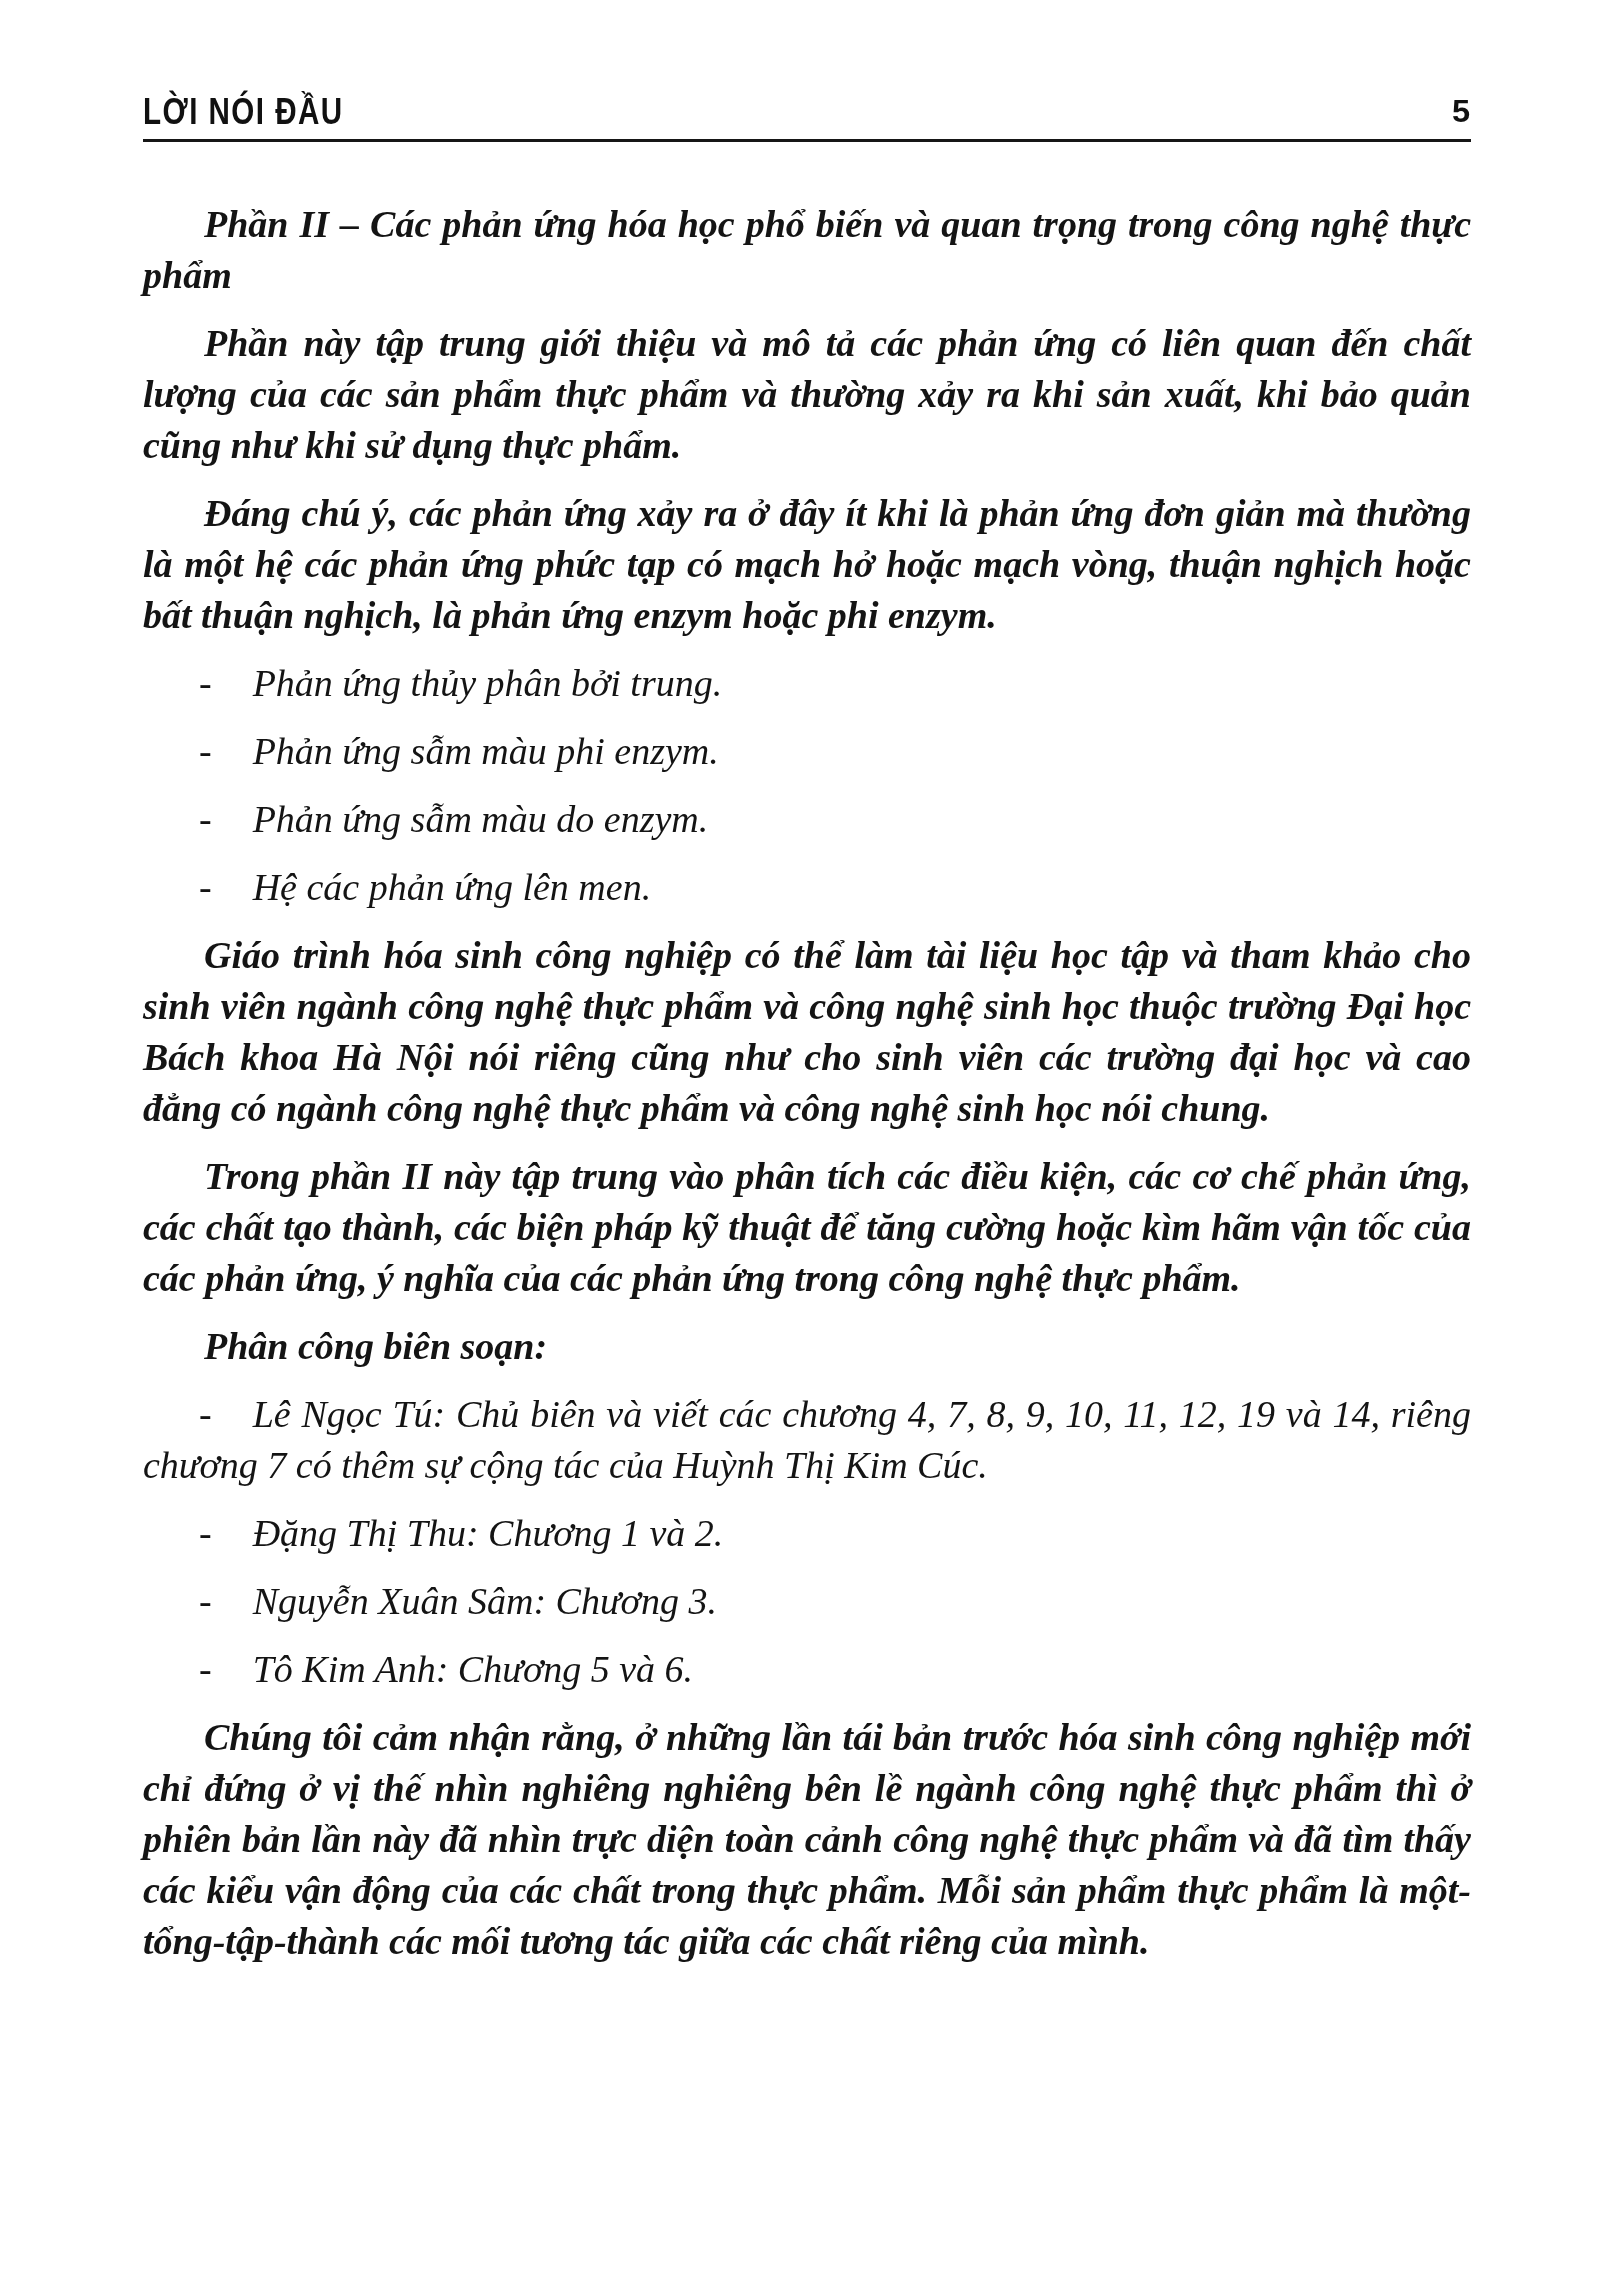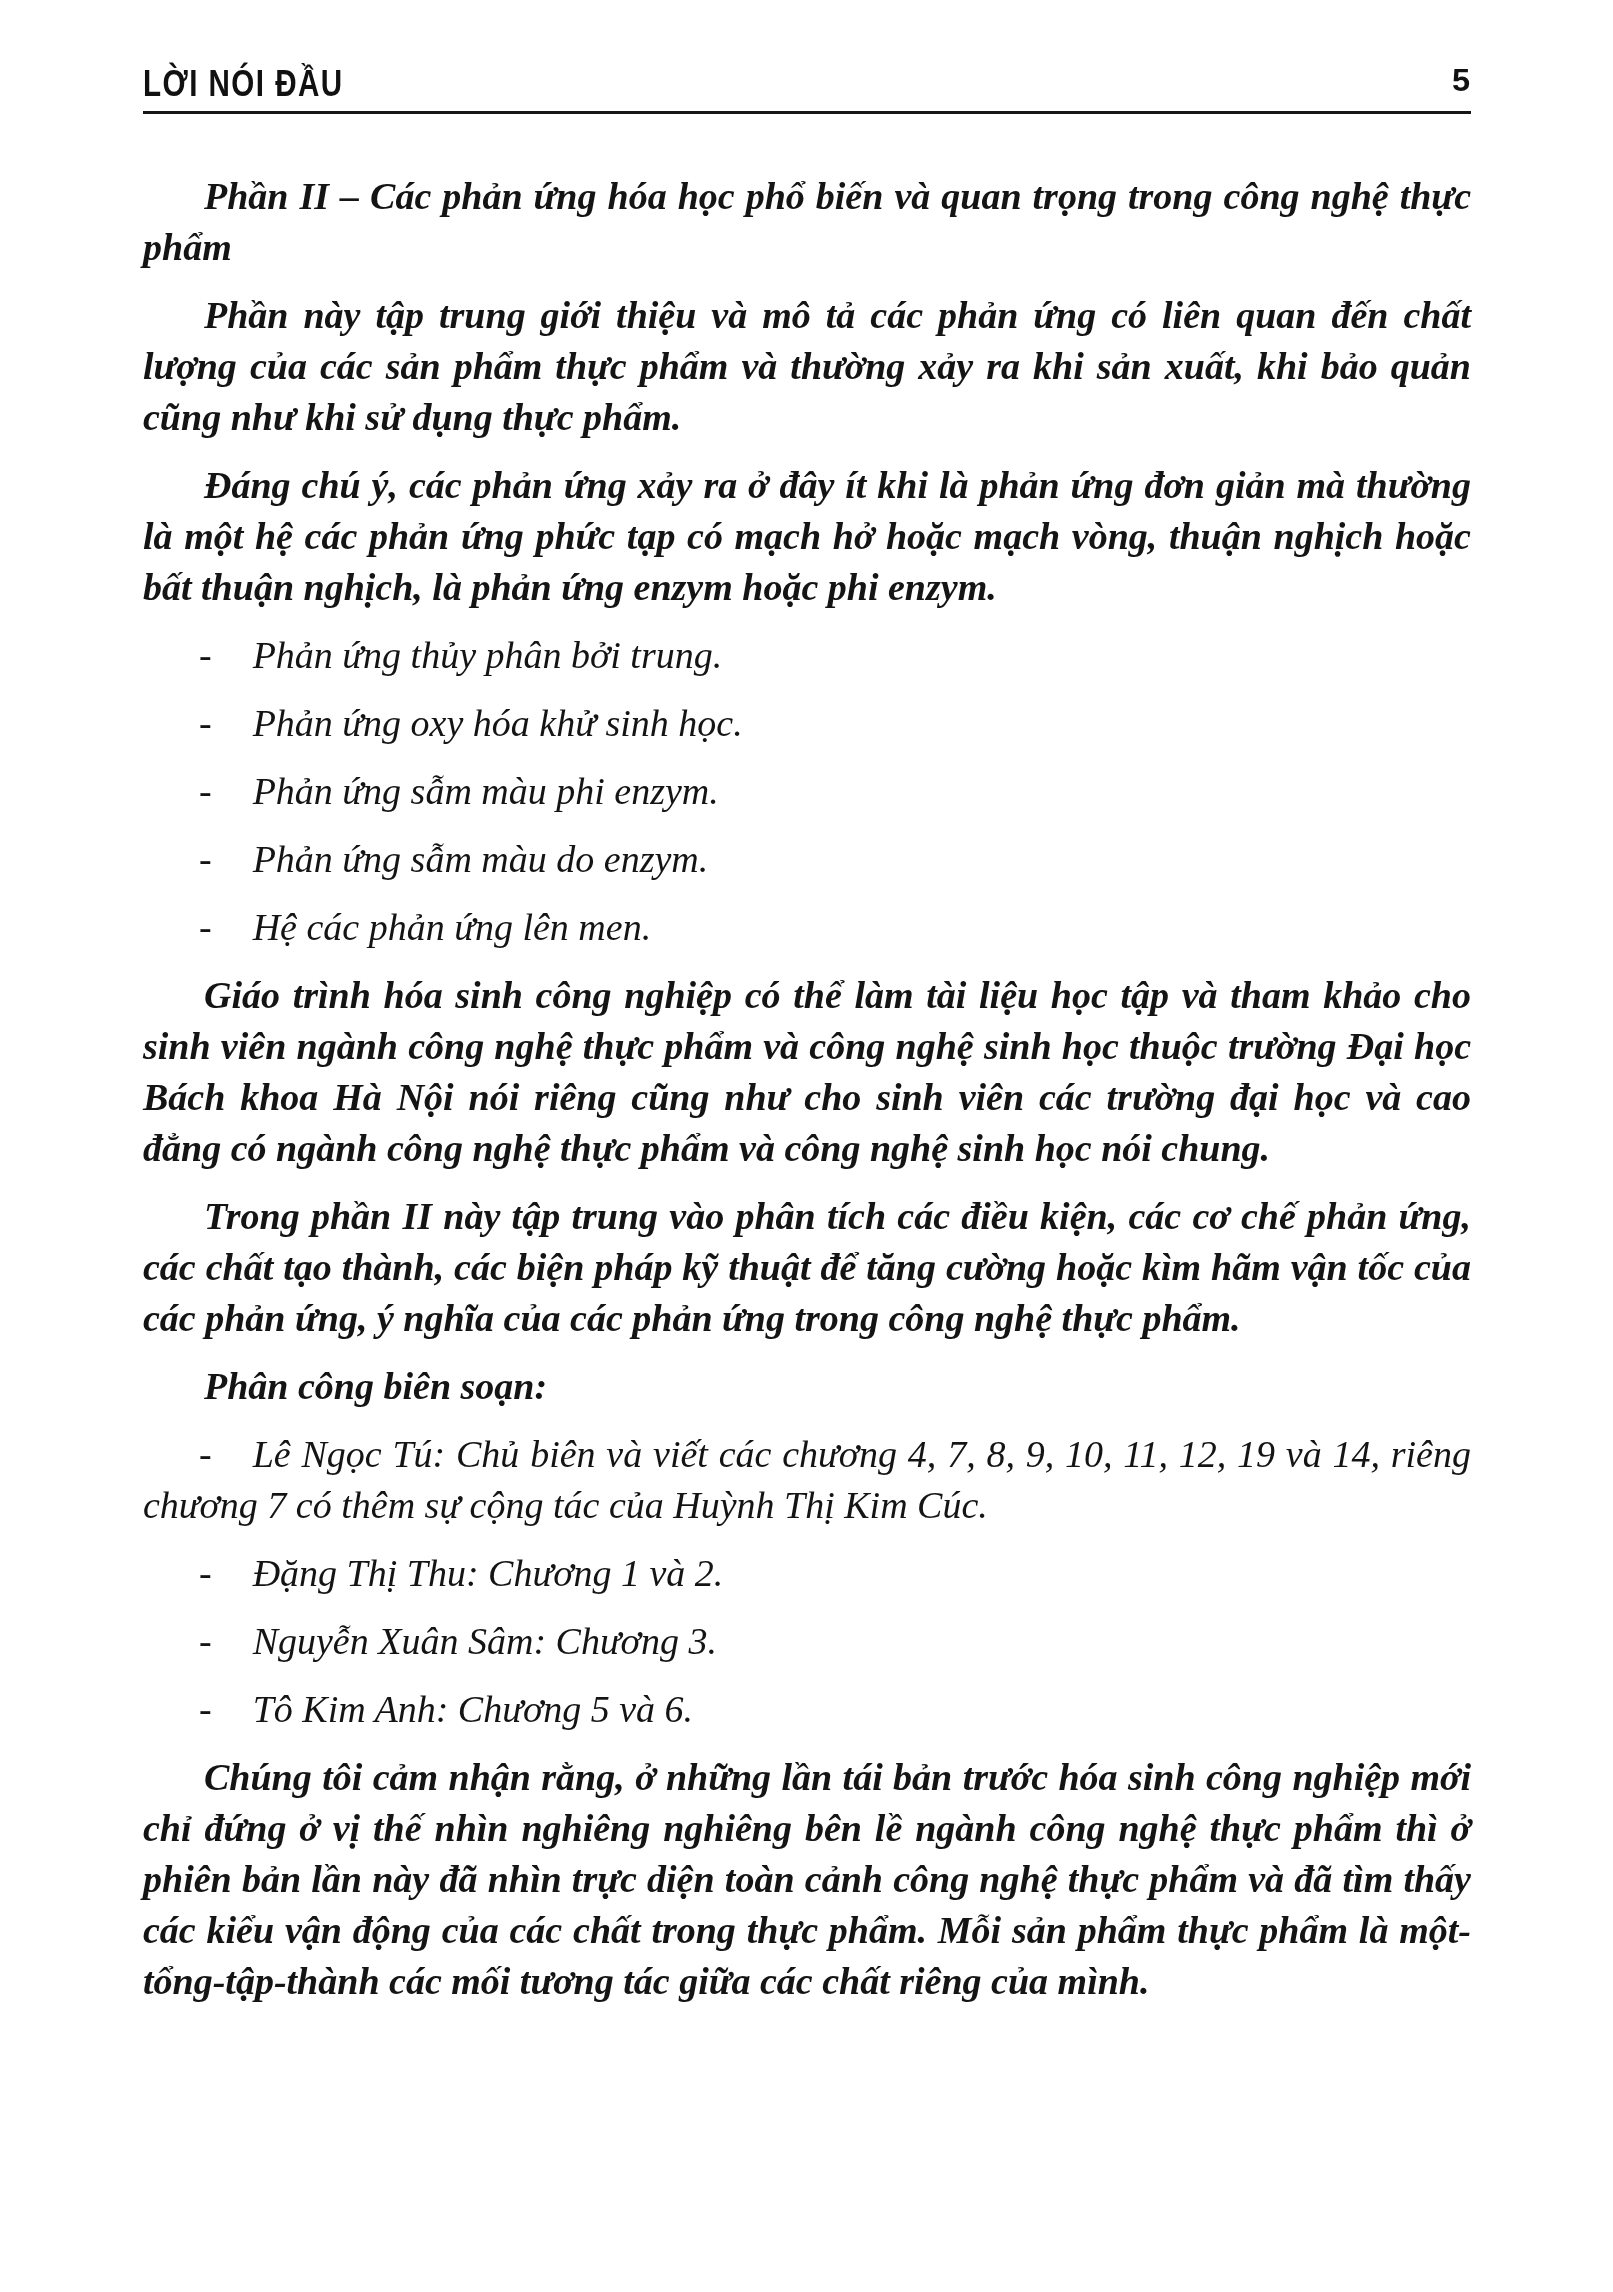--- a/index.html
+++ b/index.html
@@ -16,24 +16,24 @@
     color: #141414;
   }
   .content {
     position: absolute;
     left: 143px;
     right: 143px;
     top: 0;
   }
   
   .running-header {
-    margin-top: 63px;
+    margin-top: 91px;
     display: flex;
     justify-content: space-between;
-    align-items: flex-start;
+    align-items: center;
     border-bottom: 3.6px solid #161616;
     padding-bottom: 6.3px;
   }
   .header-title {
     display: inline-block;
     font-family: "Liberation Sans", sans-serif;
     font-weight: bold;
     font-size: 37px;
     letter-spacing: 1.8px;
     color: #111111;
@@ -84,21 +84,20 @@
       <span class="header-title">LỜI NÓI ĐẦU</span>
       <span class="header-pagenum">5</span>
     </div>
 
     <div class="page-body">
 
     <p class="para">Phần II – Các phản ứng hóa học phổ biến và quan trọng trong công nghệ thực phẩm</p>
         <p class="para">Phần này tập trung giới thiệu và mô tả các phản ứng có liên quan đến chất lượng của các sản phẩm thực phẩm và thường xảy ra khi sản xuất, khi bảo quản cũng như khi sử dụng thực phẩm.</p>
         <p class="para">Đáng chú ý, các phản ứng xảy ra ở đây ít khi là phản ứng đơn giản mà thường là một hệ các phản ứng phức tạp có mạch hở hoặc mạch vòng, thuận nghịch hoặc bất thuận nghịch, là phản ứng enzym hoặc phi enzym.</p>
         <div class="list-item"><span class="dash">-</span><span class="li-text">Phản ứng thủy phân bởi trung.</span></div>
-        <div class="list-item"><span class="dash">-</span><span class="li-text">Phản ứng oxy hóa khử sinh học.</span></div>
         <div class="list-item"><span class="dash">-</span><span class="li-text">Phản ứng sẫm màu phi enzym.</span></div>
         <div class="list-item"><span class="dash">-</span><span class="li-text">Phản ứng sẫm màu do enzym.</span></div>
         <div class="list-item"><span class="dash">-</span><span class="li-text">Hệ các phản ứng lên men.</span></div>
         <p class="para">Giáo trình hóa sinh công nghiệp có thể làm tài liệu học tập và tham khảo cho sinh viên ngành công nghệ thực phẩm và công nghệ sinh học thuộc trường Đại học Bách khoa Hà Nội nói riêng cũng như cho sinh viên các trường đại học và cao đẳng có ngành công nghệ thực phẩm và công nghệ sinh học nói chung.</p>
         <p class="para">Trong phần II này tập trung vào phân tích các điều kiện, các cơ chế phản ứng, các chất tạo thành, các biện pháp kỹ thuật để tăng cường hoặc kìm hãm vận tốc của các phản ứng, ý nghĩa của các phản ứng trong công nghệ thực phẩm.</p>
         <p class="para">Phân công biên soạn:</p>
         <div class="list-item"><span class="dash">-</span><span class="li-text">Lê Ngọc Tú: Chủ biên và viết các chương 4, 7, 8, 9, 10, 11, 12, 19 và 14, riêng chương 7 có thêm sự cộng tác của Huỳnh Thị Kim Cúc.</span></div>
         <div class="list-item"><span class="dash">-</span><span class="li-text">Đặng Thị Thu: Chương 1 và 2.</span></div>
         <div class="list-item"><span class="dash">-</span><span class="li-text">Nguyễn Xuân Sâm: Chương 3.</span></div>
         <div class="list-item"><span class="dash">-</span><span class="li-text">Tô Kim Anh: Chương 5 và 6.</span></div>

